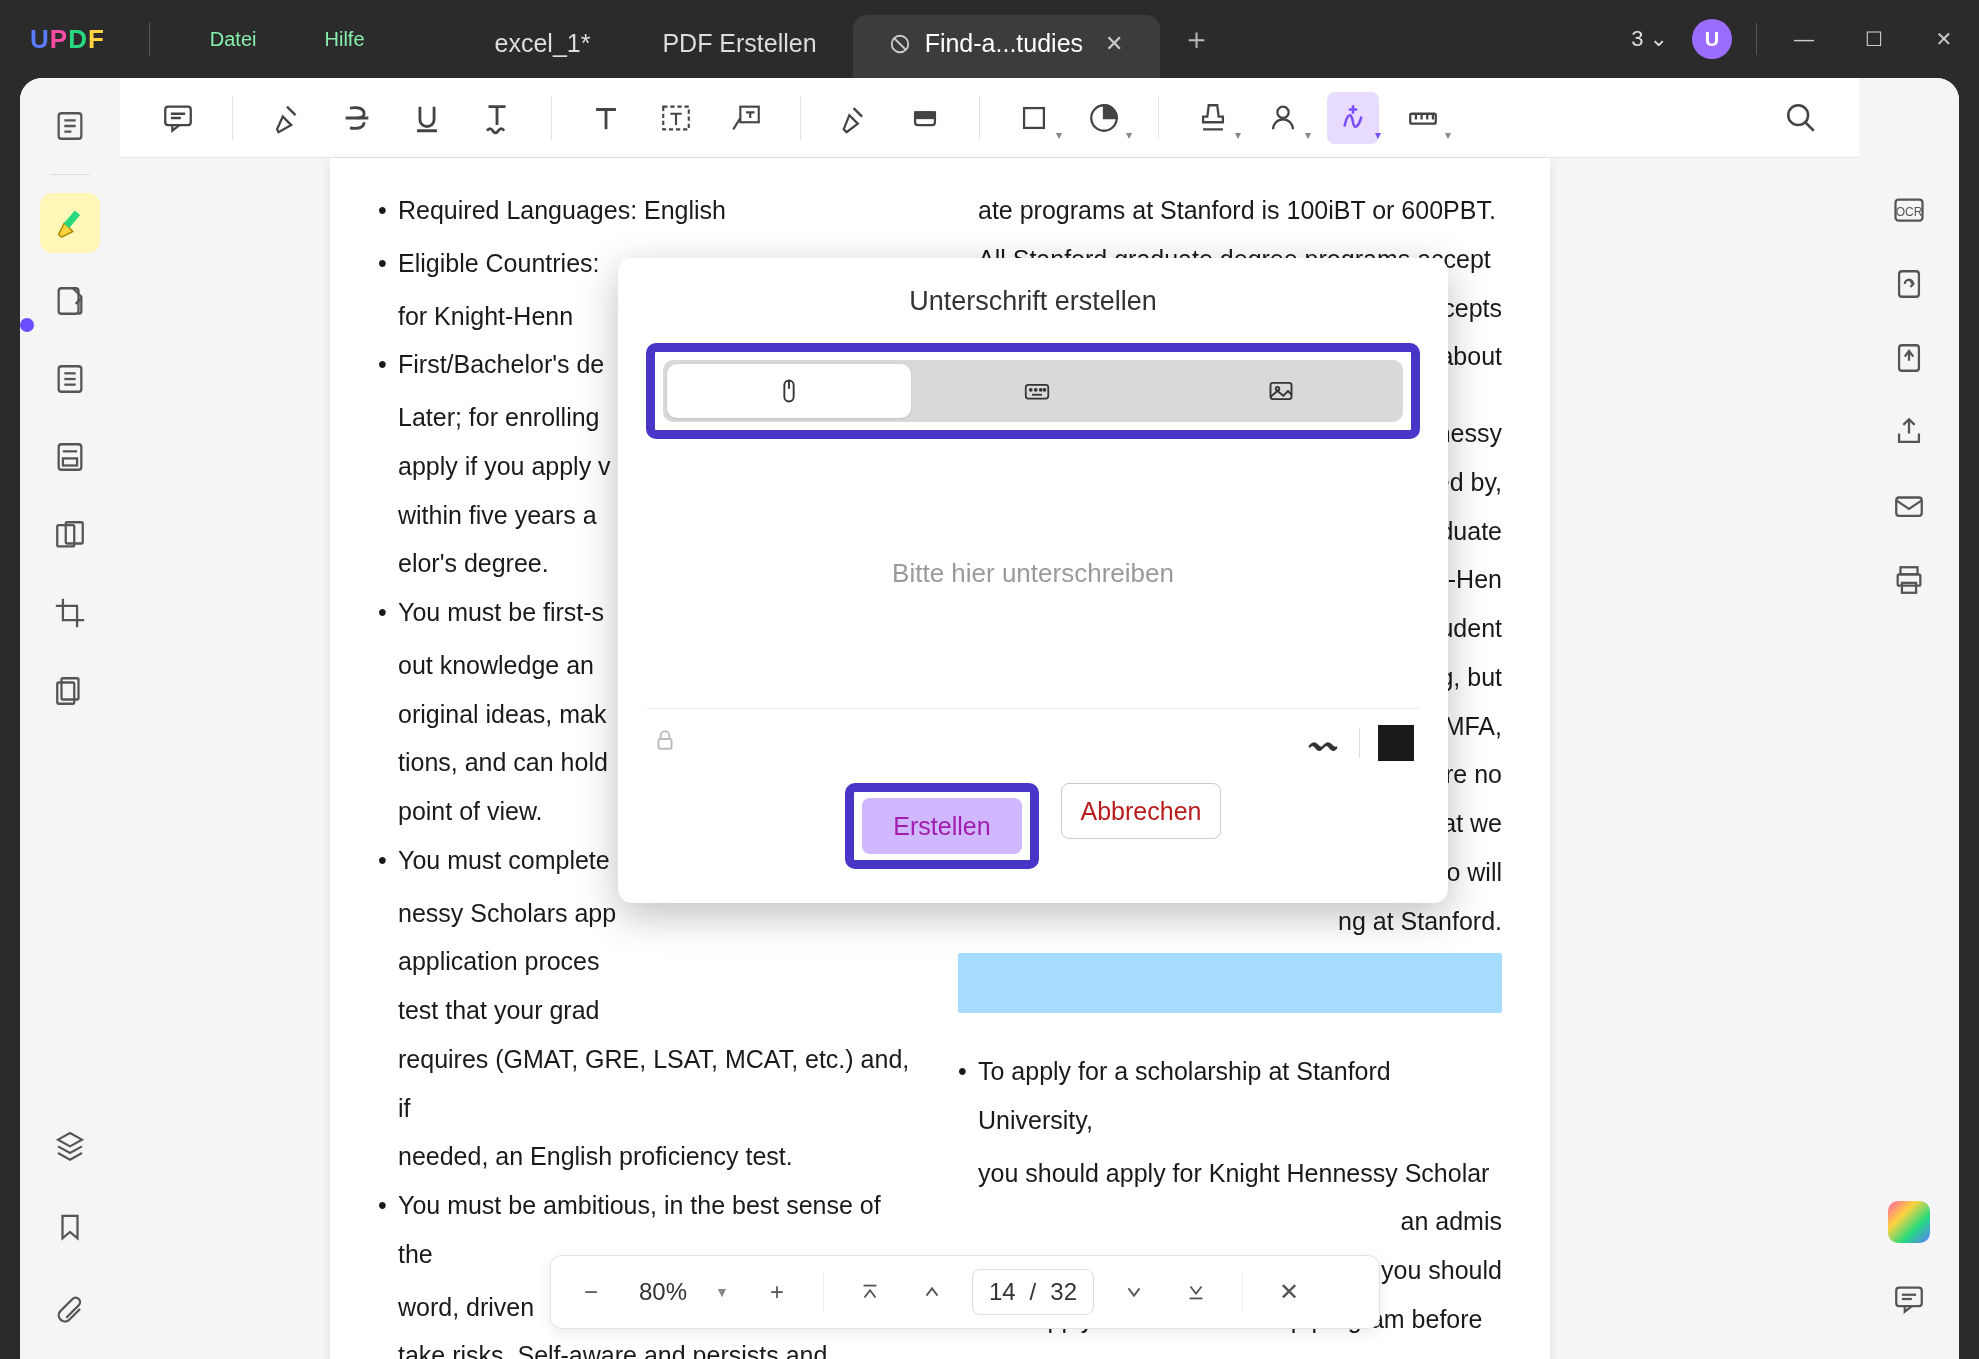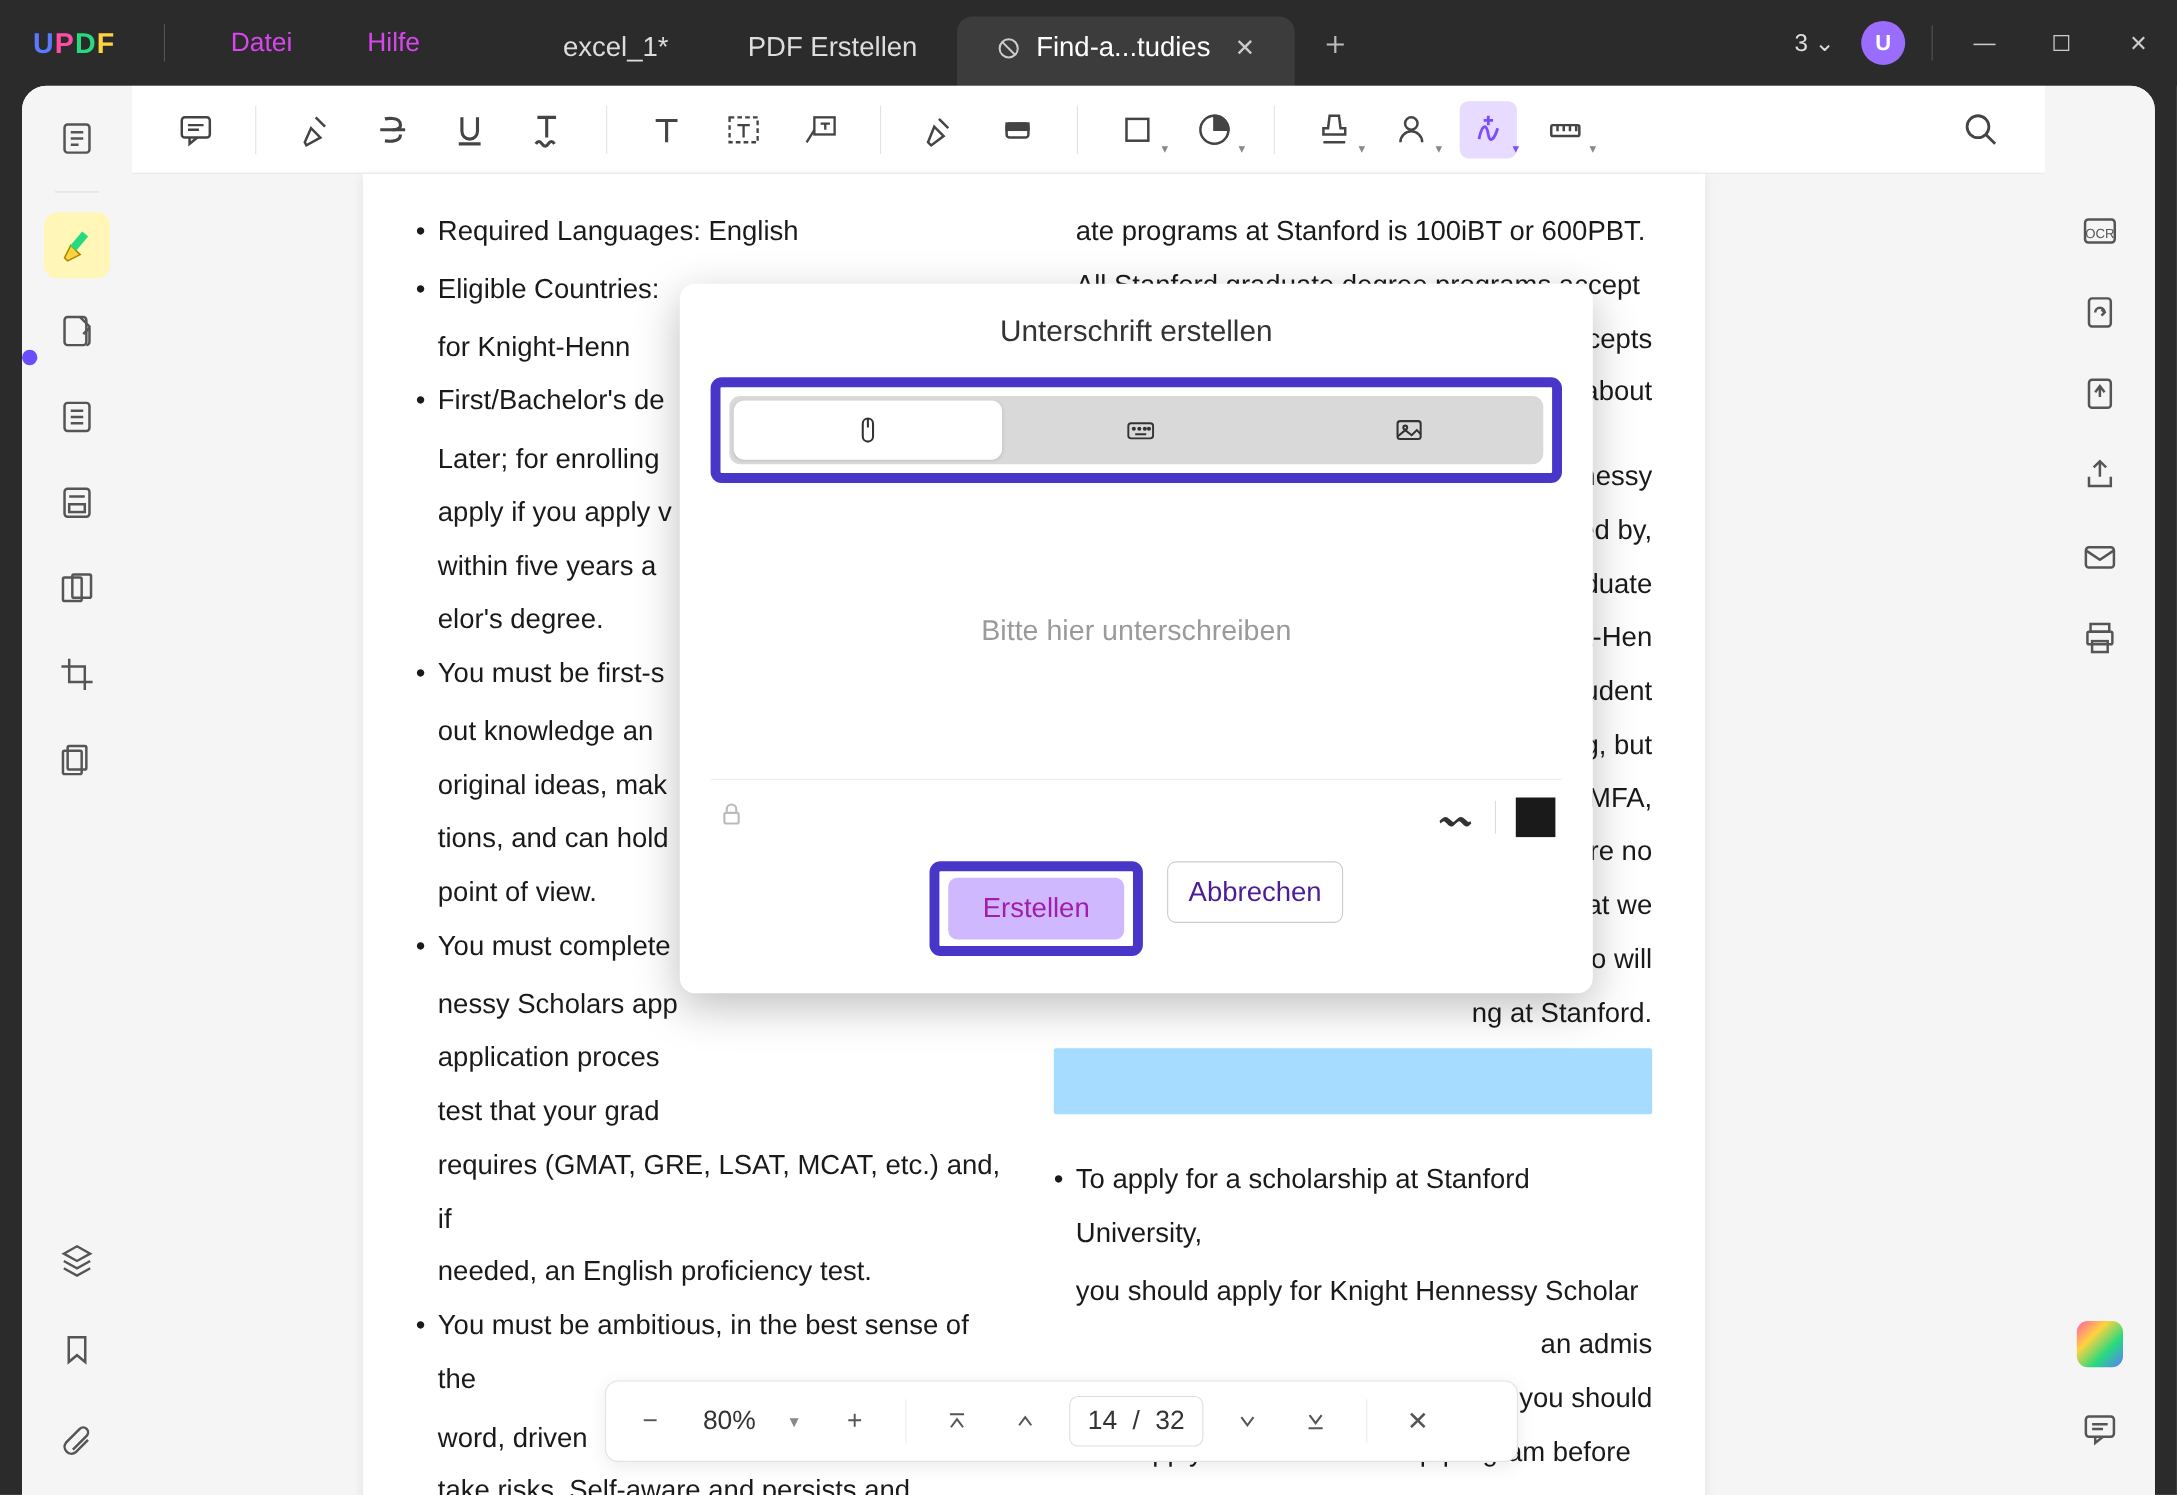--- a/index.html
+++ b/index.html
@@ -4,21 +4,21 @@
 <style>
 * { box-sizing: border-box; margin: 0; padding: 0; font-family: "Segoe UI", Arial, sans-serif; }
 html, body { width: 1979px; height: 1359px; overflow: hidden; }
 body { background: #2b2b2b; }
 
 
 .titlebar { height: 78px; background: #2b2b2b; display: flex; align-items: center; padding: 0 12px; color: #ddd; }
 .logo { font-weight: 800; font-size: 26px; letter-spacing: 1px; margin: 0 18px; }
 .logo .u { color:#5b7bff;} .logo .p{color:#ff4da6;} .logo .d{color:#27d97f;} .logo .f{color:#ffd23f;}
 .menu-sep { width:1px; height:34px; background:#555; margin: 0 26px; }
-.menu-item { font-size:24px; color:#d946ef; margin: 0 34px; cursor:pointer; }
+.menu-item { font-size:20px; color:#86efac; margin: 0 34px; cursor:pointer; }
 .tabs { display:flex; align-items:flex-end; margin-left:60px; height:78px; }
 .tab { padding: 14px 36px 20px; font-size:25px; color:#ddd; cursor:pointer; display:flex; align-items:center; gap:14px; position:relative; }
 .tab.active { background:#3c3c3c; border-top-left-radius:14px; border-top-right-radius:14px; color:#fff; }
 .tab-close { font-size:22px; color:#ccc; margin-left:8px; }
 .tab-add { font-size:30px; color:#bbb; padding:0 22px; cursor:pointer; align-self:center;}
 .title-right { margin-left:auto; display:flex; align-items:center; gap:24px; }
 .count { color:#ddd; font-size:22px; display:flex; align-items:center; gap:6px;}
 .avatar { width:40px; height:40px; border-radius:50%; background:#9b6dff; color:#fff; display:flex; align-items:center; justify-content:center; font-size:20px; font-weight:600;}
 .win-btn { width:46px; height:46px; display:flex; align-items:center; justify-content:center; color:#ccc; font-size:20px; cursor:pointer;}
 .vsep { width:1px; height:32px; background:#555; }
@@ -61,21 +61,21 @@
 .seg .opt.active { background:#fff; border-radius:10px; margin:4px; box-shadow:0 1px 3px rgba(0,0,0,.1);}
 .sign-area { height:270px; display:flex; align-items:center; justify-content:center; color:#9a9a9a; font-size:26px; border-bottom:1px solid #eee;}
 .sign-tools { display:flex; align-items:center; padding:14px 6px 20px; }
 .lock-ico { color:#bbb; font-size:26px; }
 .stroke-ico { margin-left:auto; color:#333; font-size:28px; margin-right:22px;}
 .color-sw { width:36px; height:36px; background:#1a1a1a; }
 .btn-row { display:flex; gap:22px; justify-content:center; }
 .btn-hl { border:9px solid #4836c8; border-radius:10px; padding:6px 8px;}
 .btn { height:56px; min-width:160px; border-radius:8px; display:flex; align-items:center; justify-content:center; font-size:25px; cursor:pointer;}
 .btn.primary { background:#d0b8ff; color:#a21caf; }
-.btn.secondary { background:#fff; border:1px solid #ccc; color:#4c1d95; }
+.btn.secondary { background:#fff; border:1px solid #ccc; color:#b91c1c; }
 
 
 .bottom-nav { position:absolute; left:430px; bottom:30px; width:830px; height:74px; background:#fff; border:1px solid #e3e3e3; border-radius:12px; box-shadow:0 4px 16px rgba(0,0,0,.08); display:flex; align-items:center; padding:0 18px; gap:18px;}
 .nav-btn { width:44px; height:44px; display:flex; align-items:center; justify-content:center; color:#555; cursor:pointer; font-size:24px;}
 .zoom-val { font-size:24px; color:#333; display:flex; align-items:center; gap:12px; padding:0 8px;}
 .zoom-val .caret { font-size:14px; color:#888; margin-left:16px;}
 .page-input { border:1px solid #ddd; border-radius:8px; padding:8px 16px; font-size:24px; color:#333; display:flex; gap:14px; align-items:center;}
 .nav-sep { width:1px; height:40px; background:#eee; margin:0 6px;}
 
 </style>

